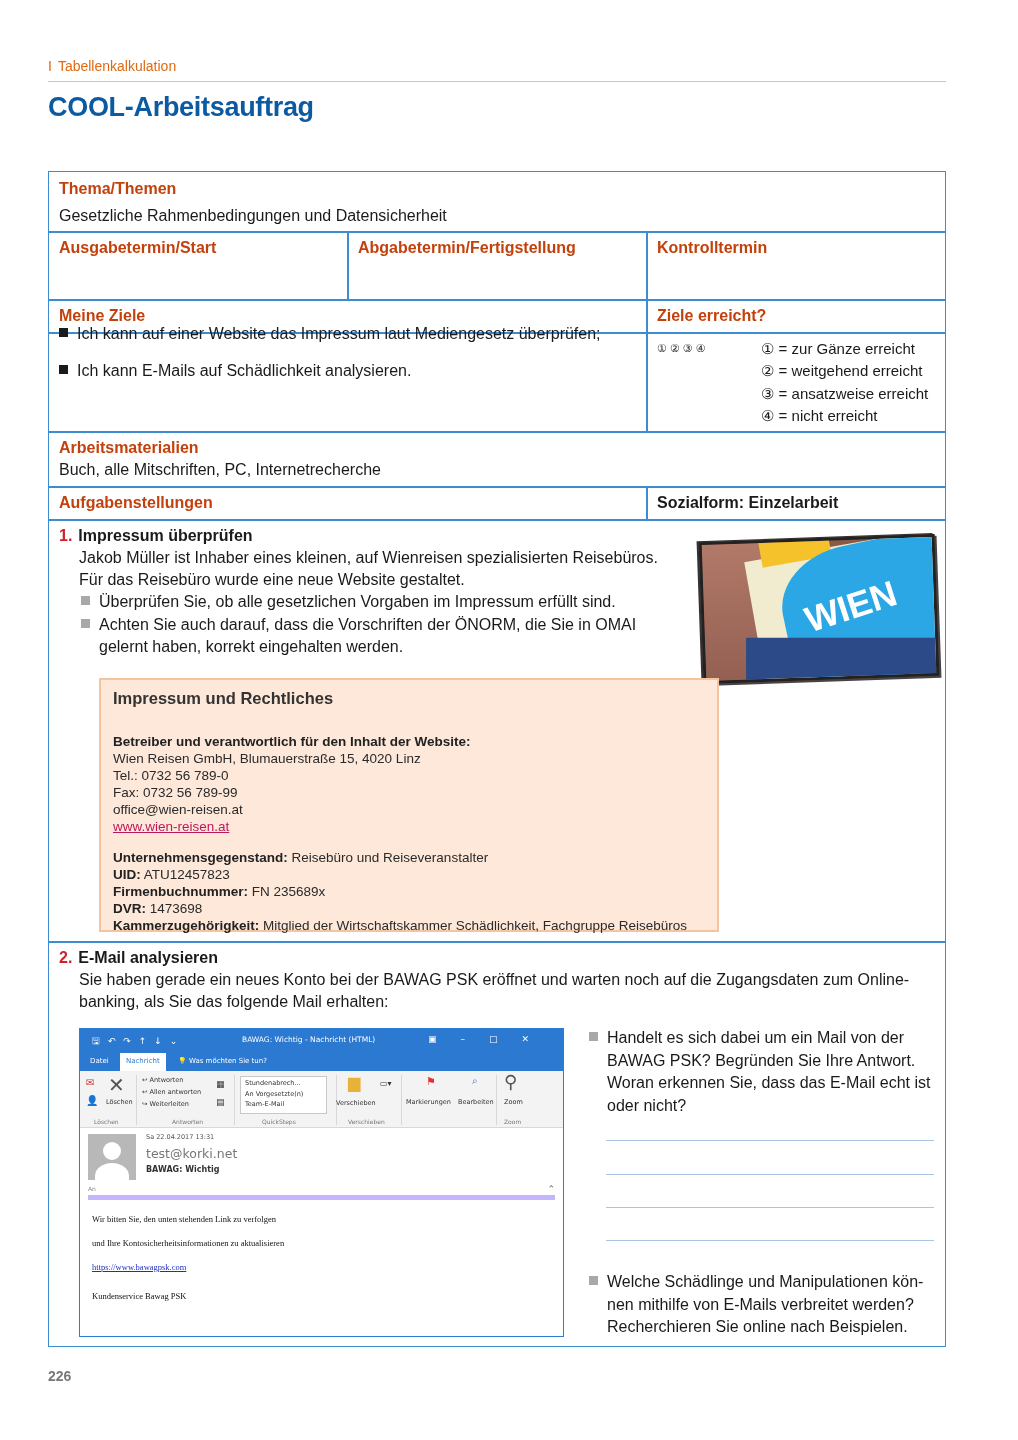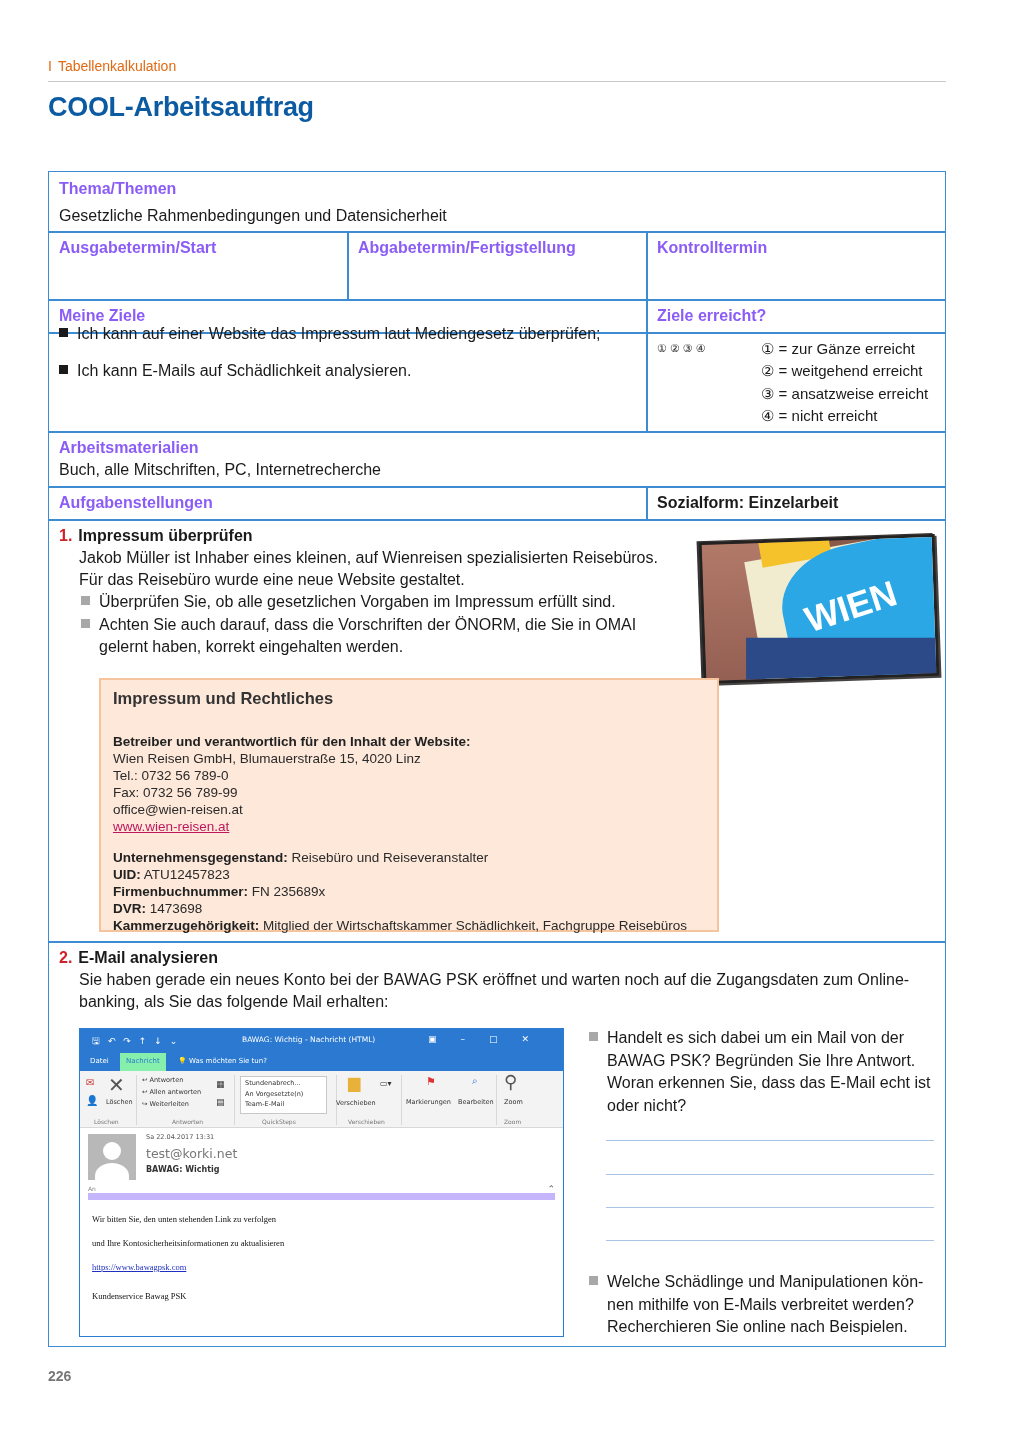--- a/index.html
+++ b/index.html
@@ -8,21 +8,21 @@
 
   .running-head { position: absolute; left: 48px; top: 58px; font-size: 14px; color: #e06a14; }
   .running-head .bar { margin-right: 6px; }
   .head-rule { position: absolute; left: 48px; top: 81px; width: 898px; height: 1px; background: #c8c8c8; }
   .page-title { position: absolute; left: 48px; top: 92px; font-size: 27px; font-weight: bold; color: #0b5aa2; letter-spacing: -0.3px; }
 
   .sheet { position: absolute; left: 48px; top: 171px; width: 898px; height: 1176px; border: 1.5px solid #3d8bd1; }
   .hline { position: absolute; left: 0; width: 100%; height: 1.5px; background: #3d8bd1; }
   .vline { position: absolute; width: 1.5px; background: #3d8bd1; }
 
-  .lbl { position: absolute; font-size: 16px; color: #8b5cf6; font-weight: bold; }
+  .lbl { position: absolute; font-size: 16px; color: #c2410c; font-weight: bold; }
   .txt { position: absolute; font-size: 16px; color: #1a1a1a; }
   .sq { display: inline-block; width: 9px; height: 9px; background: #1a1a1a; margin-right: 9px; vertical-align: 2px; }
   .sq.grey { background: #a8a8a8; }
 
   .rating-row { font-size: 11px; }
   .legend-line { position: absolute; font-size: 15px; }
 
   .task-num { color: #d0212b; font-weight: bold; margin-right: 6px; }
   .task-title { font-weight: bold; }
 
@@ -40,27 +40,27 @@
   .photo .yellow { position: absolute; left: 58px; top: -6px; width: 70px; height: 26px; background: #f6c22c; transform: rotate(-8deg); }
   .photo .jeans { position: absolute; left: 40px; top: 98px; width: 220px; height: 60px; background: #2d4a88; transform: rotate(2deg); }
 
   .outlook { position: absolute; left: 30px; top: 856px; width: 485px; height: 309px; border: 1px solid #2b7cd3; background: #fff; font-family: "DejaVu Sans", sans-serif; overflow: hidden; }
   .ol-title { height: 22px; background: #2b79d0; color: #fff; font-size: 7.5px; position: relative; }
   .ol-title .qa { position: absolute; left: 12px; top: 5px; letter-spacing: 8px; font-size: 9px; }
   .ol-title .ttl { position: absolute; left: 162px; top: 6px; }
   .ol-title .ctrl { position: absolute; right: 10px; top: 5px; font-size: 9px; letter-spacing: 24px; }
   .ol-tabs { height: 20px; background: #2b79d0; position: relative; font-size: 7px; color: #fff; }
   .ol-tabs .t { position: absolute; top: 6px; }
-  .ol-tabs .active { background: #86efac; color: #2b79d0; top: 2px; height: 18px; padding: 4px 6px 0; }
+  .ol-tabs .active { background: #ffffff; color: #2b79d0; top: 2px; height: 18px; padding: 4px 6px 0; }
   .ol-ribbon { height: 57px; background: #f3f3f3; border-bottom: 1px solid #d8d8d8; position: relative; font-size: 6.5px; color: #333; }
   .ol-ribbon .it { position: absolute; }
   .ol-ribbon .grp { position: absolute; top: 47px; color: #777; font-size: 6px; }
   .ol-ribbon .sep { position: absolute; top: 4px; width: 1px; height: 50px; background: #d8d8d8; }
   .qs-box { position: absolute; left: 160px; top: 5px; width: 87px; height: 38px; background: #fff; border: 1px solid #c8c8c8; }
-  .ol-header { height: 72px; position: relative; border-bottom: 7px solid #c4b5fd; margin: 0 8px; }
+  .ol-header { height: 72px; position: relative; border-bottom: 5px solid #c4b5fd; margin: 0 8px; }
   .avatar { position: absolute; left: 0; top: 6px; width: 48px; height: 46px; background: #b8b8b8; overflow: hidden; }
   .avatar .head { position: absolute; left: 15px; top: 8px; width: 18px; height: 18px; border-radius: 50%; background: #fff; }
   .avatar .body { position: absolute; left: 7px; top: 29px; width: 34px; height: 26px; border-radius: 50% 50% 0 0; background: #fff; }
   .ol-date { position: absolute; left: 58px; top: 5px; font-size: 6.5px; color: #555; }
   .ol-from { position: absolute; left: 58px; top: 18px; font-size: 12.5px; color: #777; }
   .ol-subj { position: absolute; left: 58px; top: 37px; font-size: 8px; color: #333; font-weight: bold; }
   .ol-an { position: absolute; left: 0; top: 57px; font-size: 6px; color: #888; }
   .ol-collapse { position: absolute; right: 0; top: 56px; font-size: 9px; color: #555; }
   .ol-body { padding: 14px 12px; font-family: "Liberation Serif", serif; font-size: 8.5px; color: #111; line-height: 11px; }
   .ol-body p { margin-bottom: 13px; }

